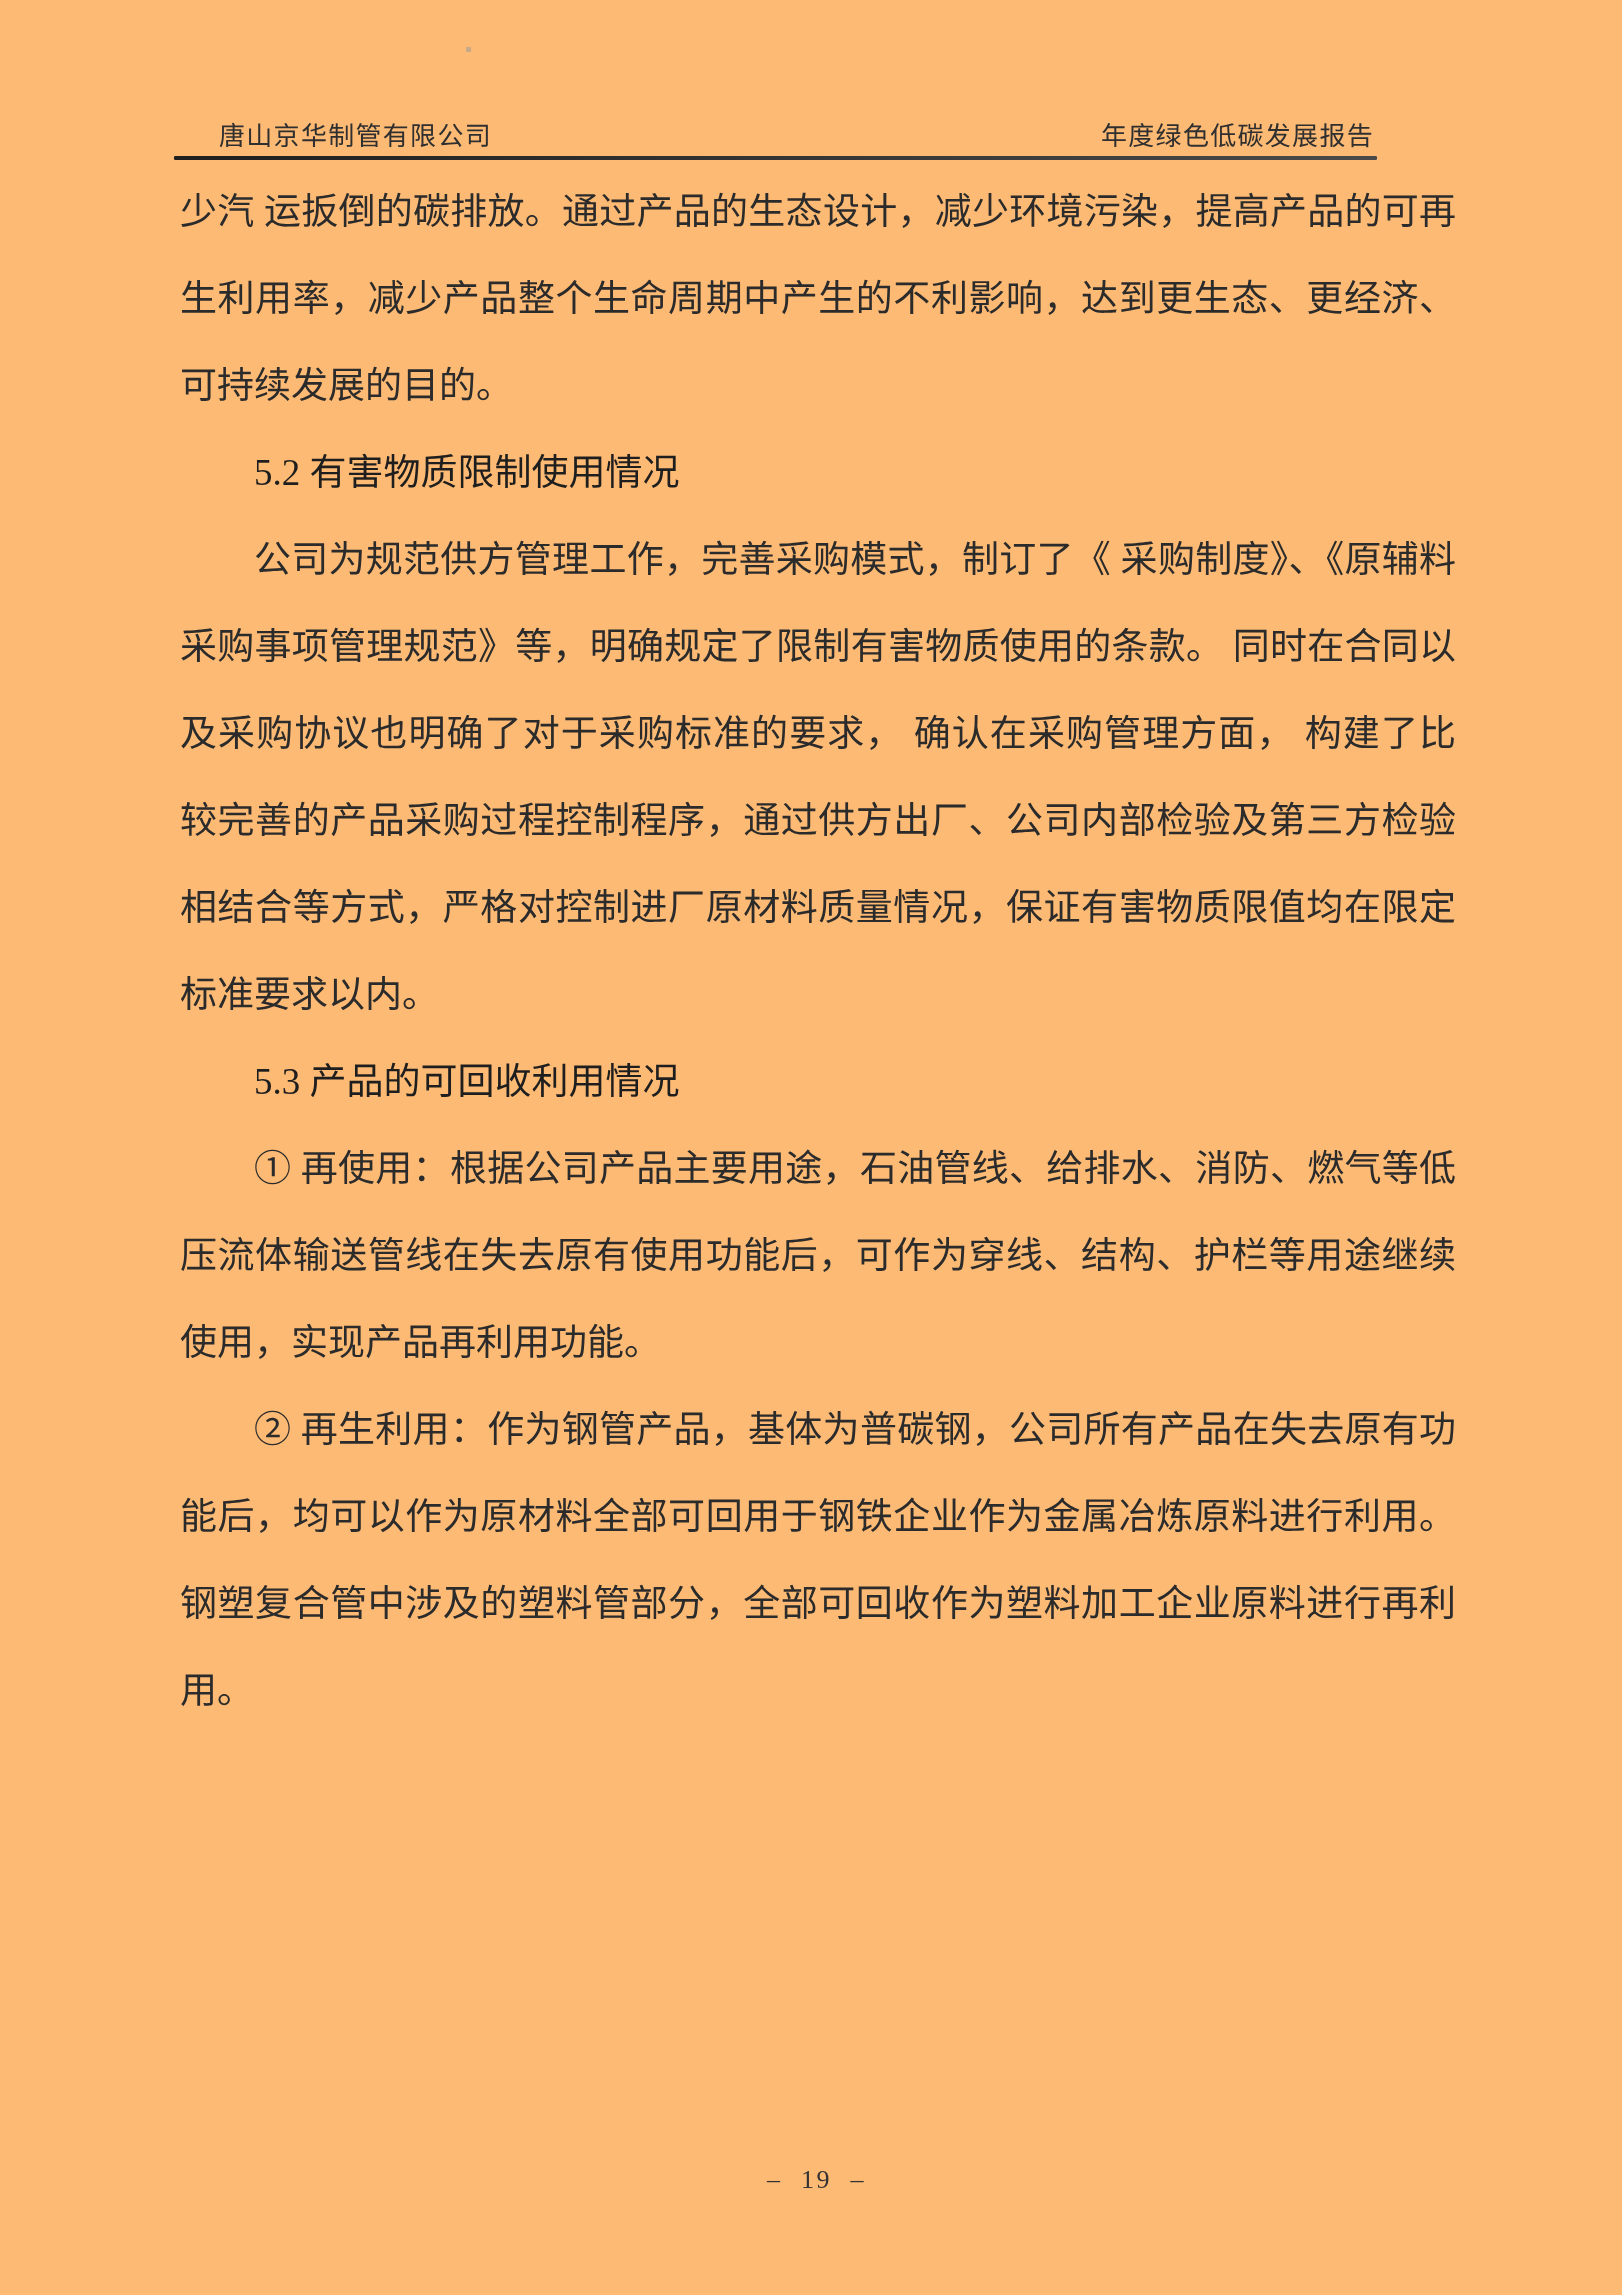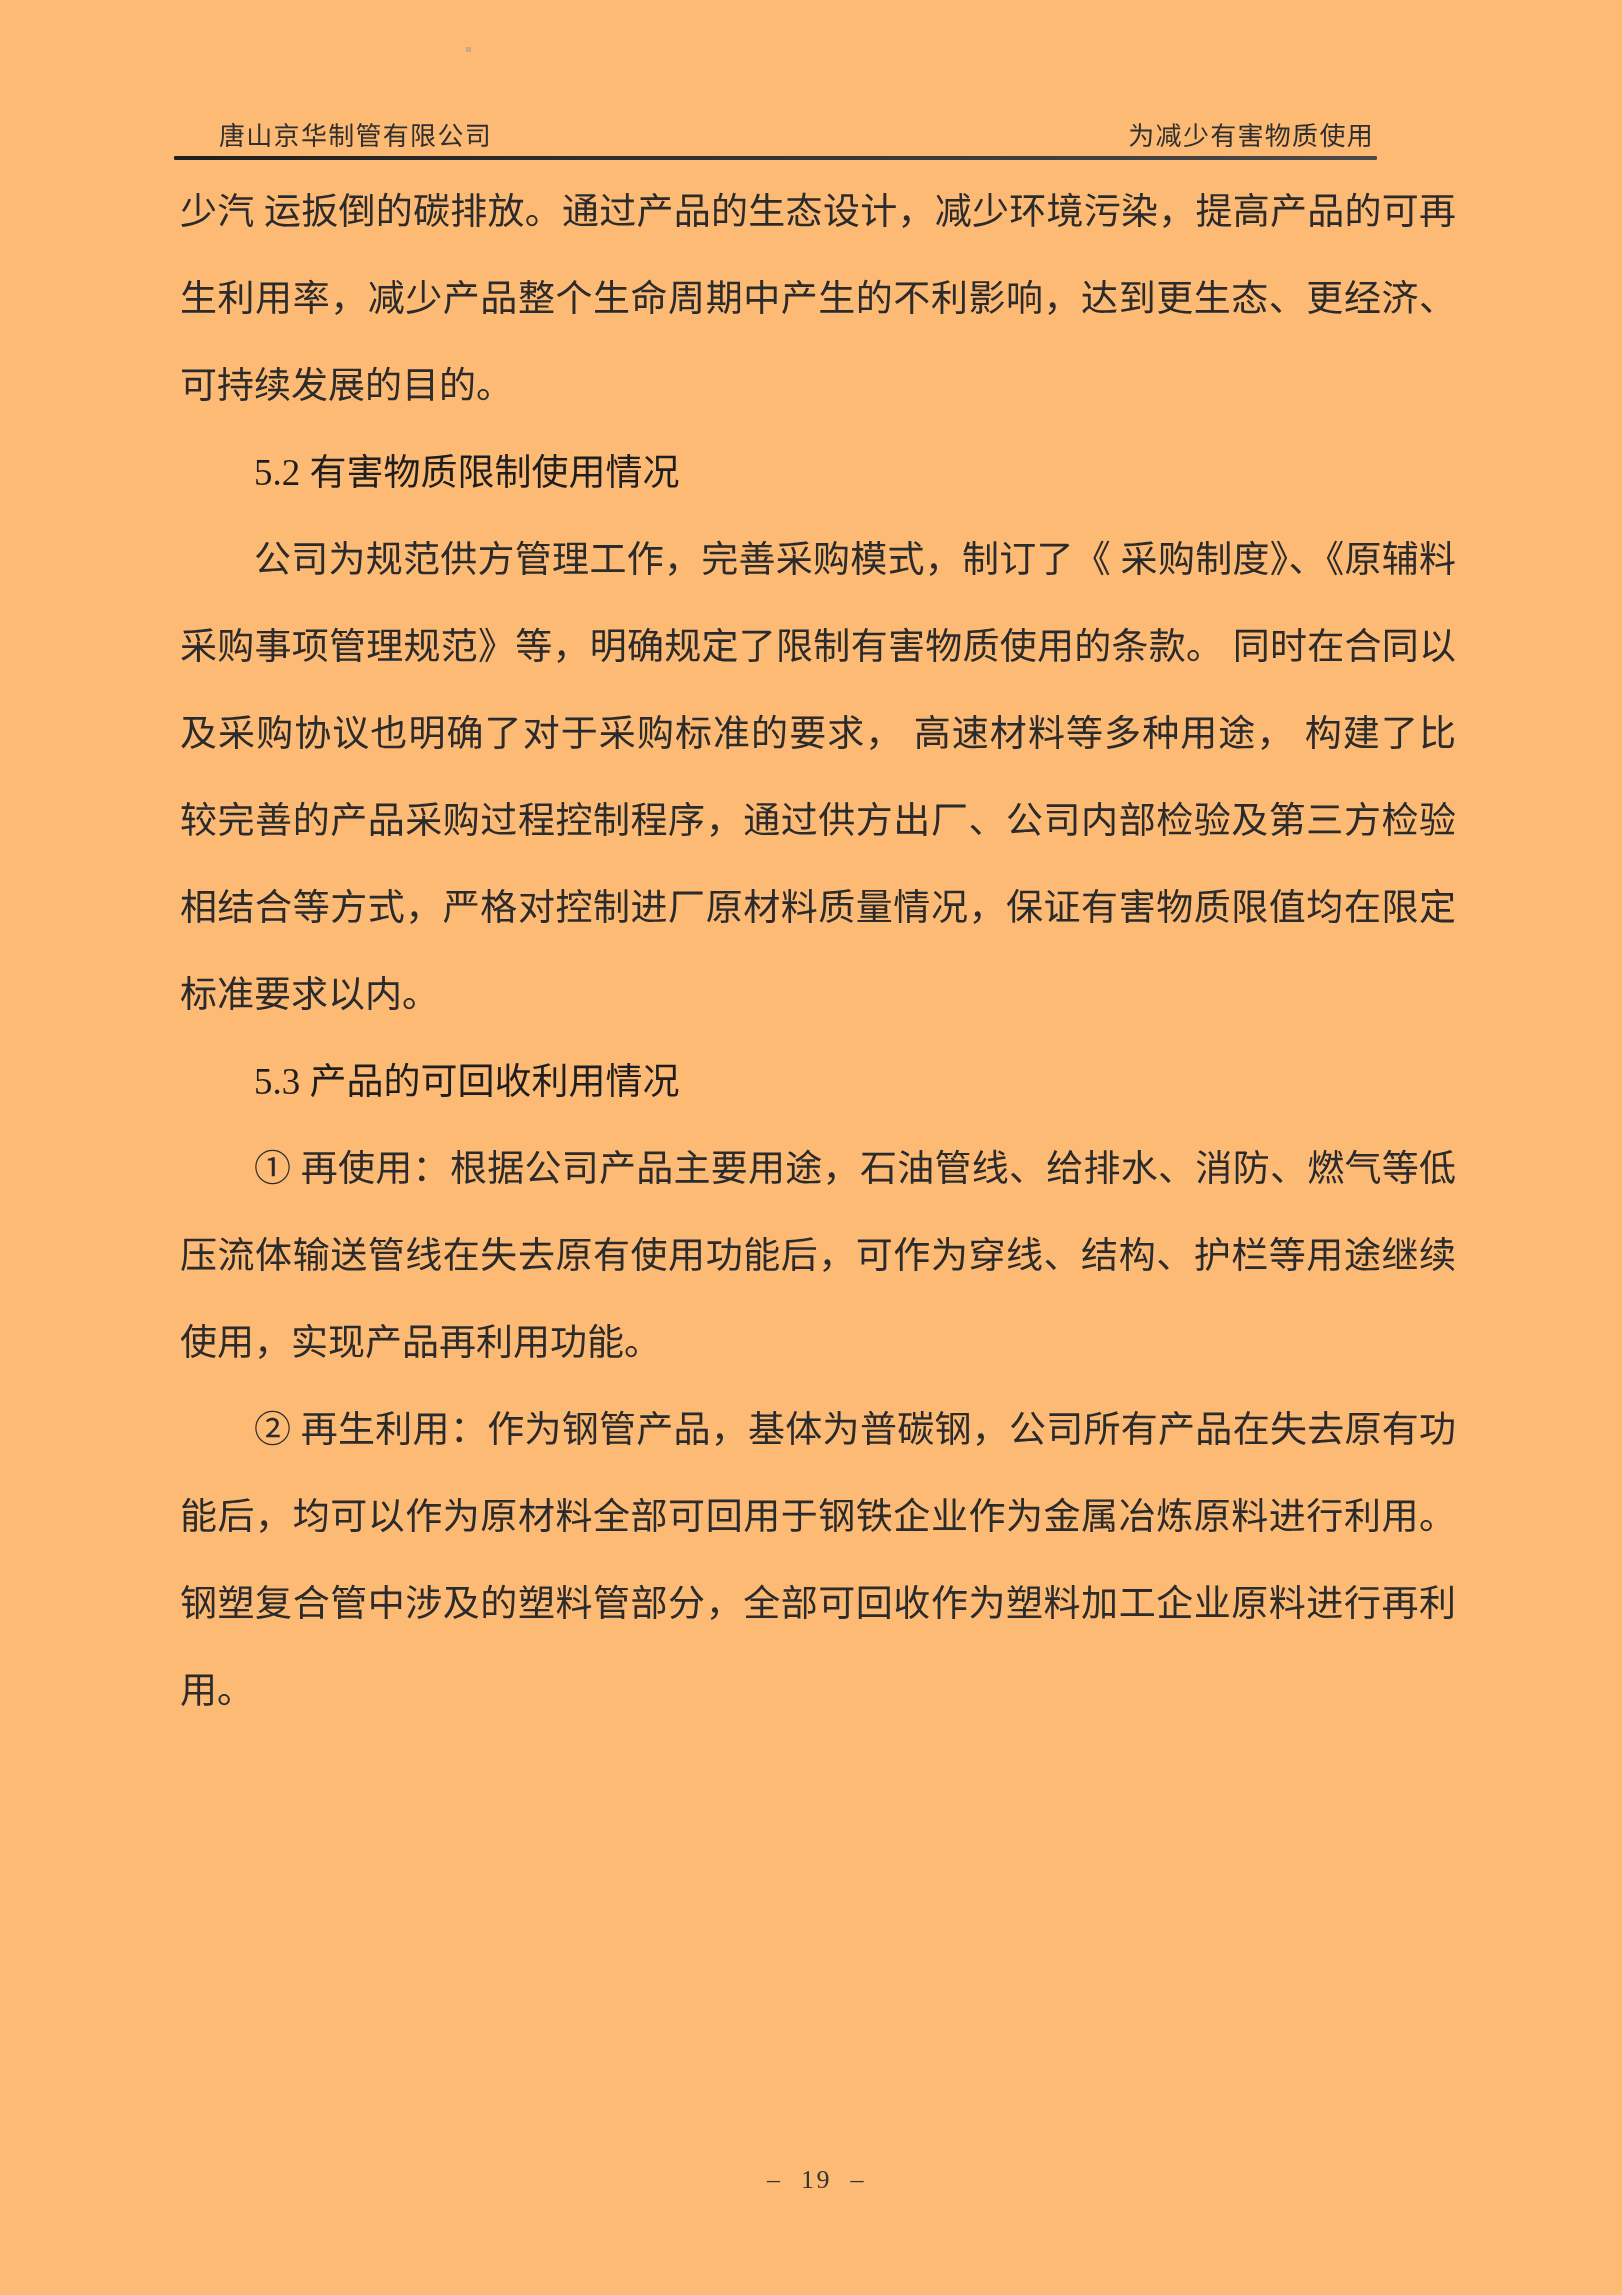--- a/index.html
+++ b/index.html
@@ -49,29 +49,29 @@
 </style>
 </head>
 <body>
 
 <div class="page">
 
   <div class="speckle"></div>
 
   <div class="header">
     <span class="header-left">唐山京华制管有限公司</span>
-    <span class="header-right">为减少有害物质使用</span>
+    <span class="header-right">年度绿色低碳发展报告</span>
   </div>
 
   <div class="header-rule"></div>
 
   <div class="body-text">
       <p class="para continuation">少汽 运扳倒的碳排放。通过产品的生态设计，减少环境污染，提高产品的可再生利用率，减少产品整个生命周期中产生的不利影响，达到更生态、更经济、 可持续发展的目的。</p>
       <p class="para heading">5.2 有害物质限制使用情况</p>
-      <p class="para indent">公司为规范供方管理工作，完善采购模式，制订了《 采购制度》、《原辅料采购事项管理规范》等，明确规定了限制有害物质使用的条款。 同时在合同以及采购协议也明确了对于采购标准的要求， 高速材料等多种用途， 构建了比较完善的产品采购过程控制程序，通过供方出厂、公司内部检验及第三方检验相结合等方式，严格对控制进厂原材料质量情况，保证有害物质限值均在限定标准要求以内。</p>
+      <p class="para indent">公司为规范供方管理工作，完善采购模式，制订了《 采购制度》、《原辅料采购事项管理规范》等，明确规定了限制有害物质使用的条款。 同时在合同以及采购协议也明确了对于采购标准的要求， 确认在采购管理方面， 构建了比较完善的产品采购过程控制程序，通过供方出厂、公司内部检验及第三方检验相结合等方式，严格对控制进厂原材料质量情况，保证有害物质限值均在限定标准要求以内。</p>
       <p class="para heading">5.3 产品的可回收利用情况</p>
       <p class="para indent">① 再使用：根据公司产品主要用途，石油管线、给排水、消防、燃气等低压流体输送管线在失去原有使用功能后，可作为穿线、结构、护栏等用途继续使用，实现产品再利用功能。</p>
       <p class="para indent">② 再生利用：作为钢管产品，基体为普碳钢，公司所有产品在失去原有功能后，均可以作为原材料全部可回用于钢铁企业作为金属冶炼原料进行利用。 钢塑复合管中涉及的塑料管部分，全部可回收作为塑料加工企业原料进行再利用。</p>
     </div>
 
   <div class="footer">
     <span>– 19 –</span>
   </div>
 
 </div>

